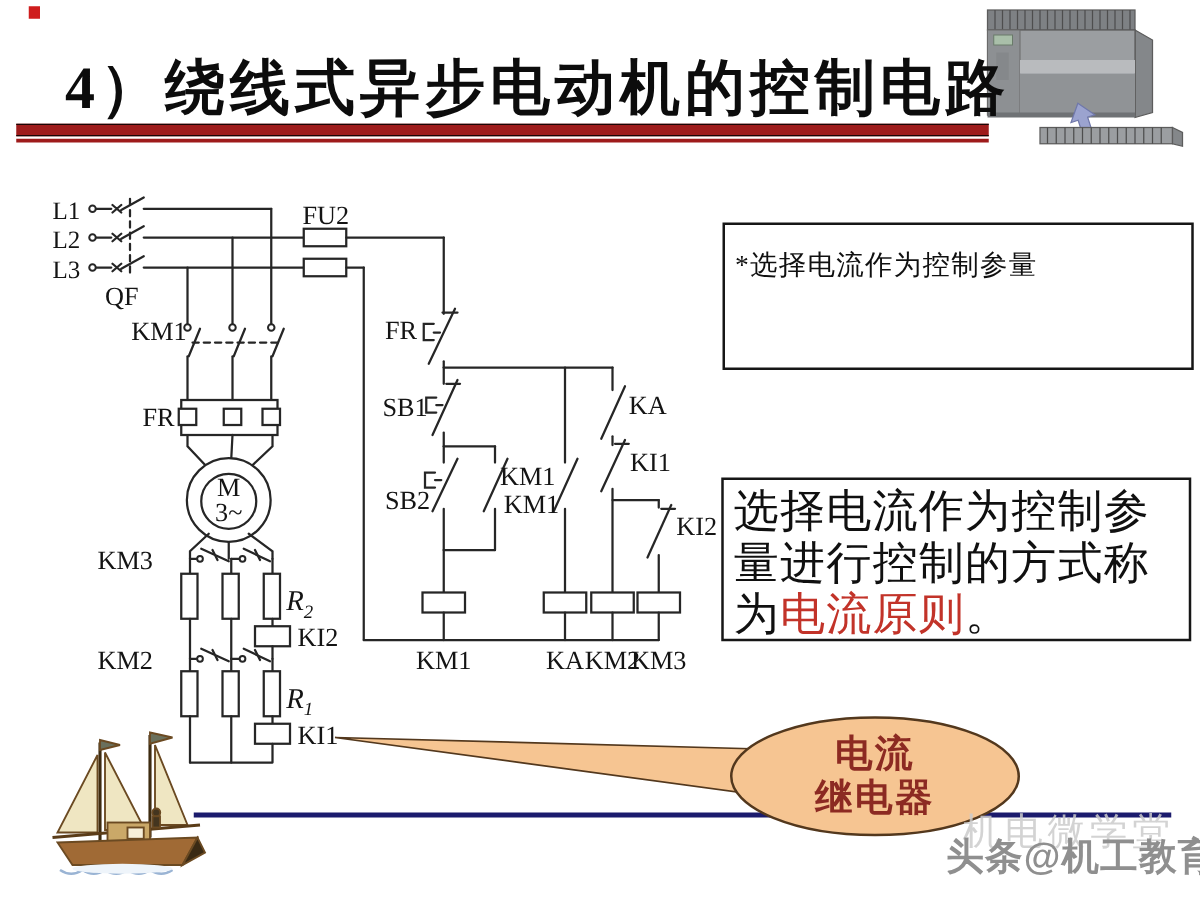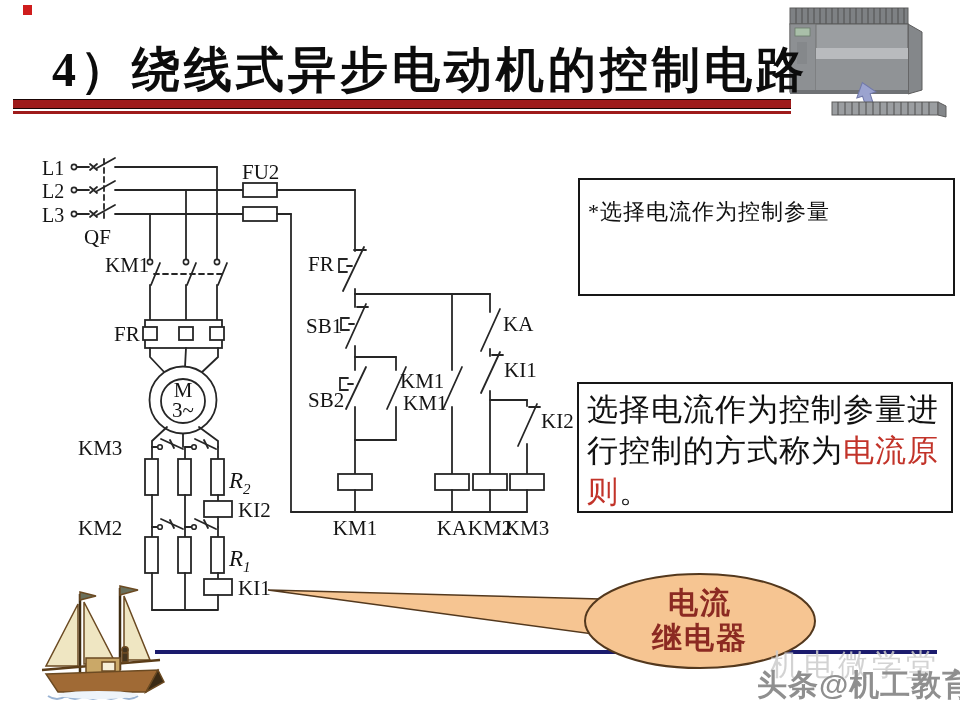--- a/index.html
+++ b/index.html
@@ -10,21 +10,21 @@
   .page-title{left:52px;top:38px;width:860px;font-size:48px;font-weight:bold;color:#0c0c0c;
               letter-spacing:4px;white-space:nowrap;z-index:6;}
   .rule-thick{left:13px;top:99px;width:778px;height:8px;background:var(--underline_red);
               border-top:1px solid #1a0505;border-bottom:1px solid #1a0505;z-index:5;}
   .rule-thin{left:13px;top:111px;width:778px;height:3px;background:var(--underline_red);z-index:5;}
   .navy-rule{left:155px;top:650px;width:782px;height:4px;background:var(--navy_rule);z-index:1;}
   .note-box{border:2px solid #161616;background:#fff;color:#101010;z-index:7;}
   .note-box1{left:578px;top:178px;width:365px;height:106px;padding:8px 0 0 8px;
              font-size:22px;line-height:47px;letter-spacing:1px;}
   .note-box2{left:577px;top:382px;width:364px;height:122px;padding:5px 0 0 8px;
-             font-size:31px;line-height:41px;letter-spacing:1px;}
+             font-size:36px;line-height:41px;letter-spacing:1px;}
   .note-box2 .red{color:var(--term_red);}
   .wm{white-space:nowrap;font-family:"Liberation Sans","DejaVu Sans",sans-serif;z-index:9;}
   .wm-back{left:770px;top:645px;font-size:30px;color:var(--watermark_back);letter-spacing:4px;opacity:.85;text-align:center;}
   .wm-front{left:757px;top:665px;font-size:30px;font-weight:bold;color:var(--watermark_front);letter-spacing:1px;}
   svg{position:absolute;}
   .wire{stroke:var(--circuit_ink);stroke-width:1.8;fill:none;stroke-linecap:round;}
   .dashed{stroke-dasharray:5 4;}
   .comp{stroke:var(--circuit_ink);stroke-width:1.8;fill:#fff;}
   .node{stroke:var(--circuit_ink);stroke-width:1.6;fill:#fff;}
   .lbl{font:21px "Liberation Serif","DejaVu Serif",serif;fill:#141414;}

